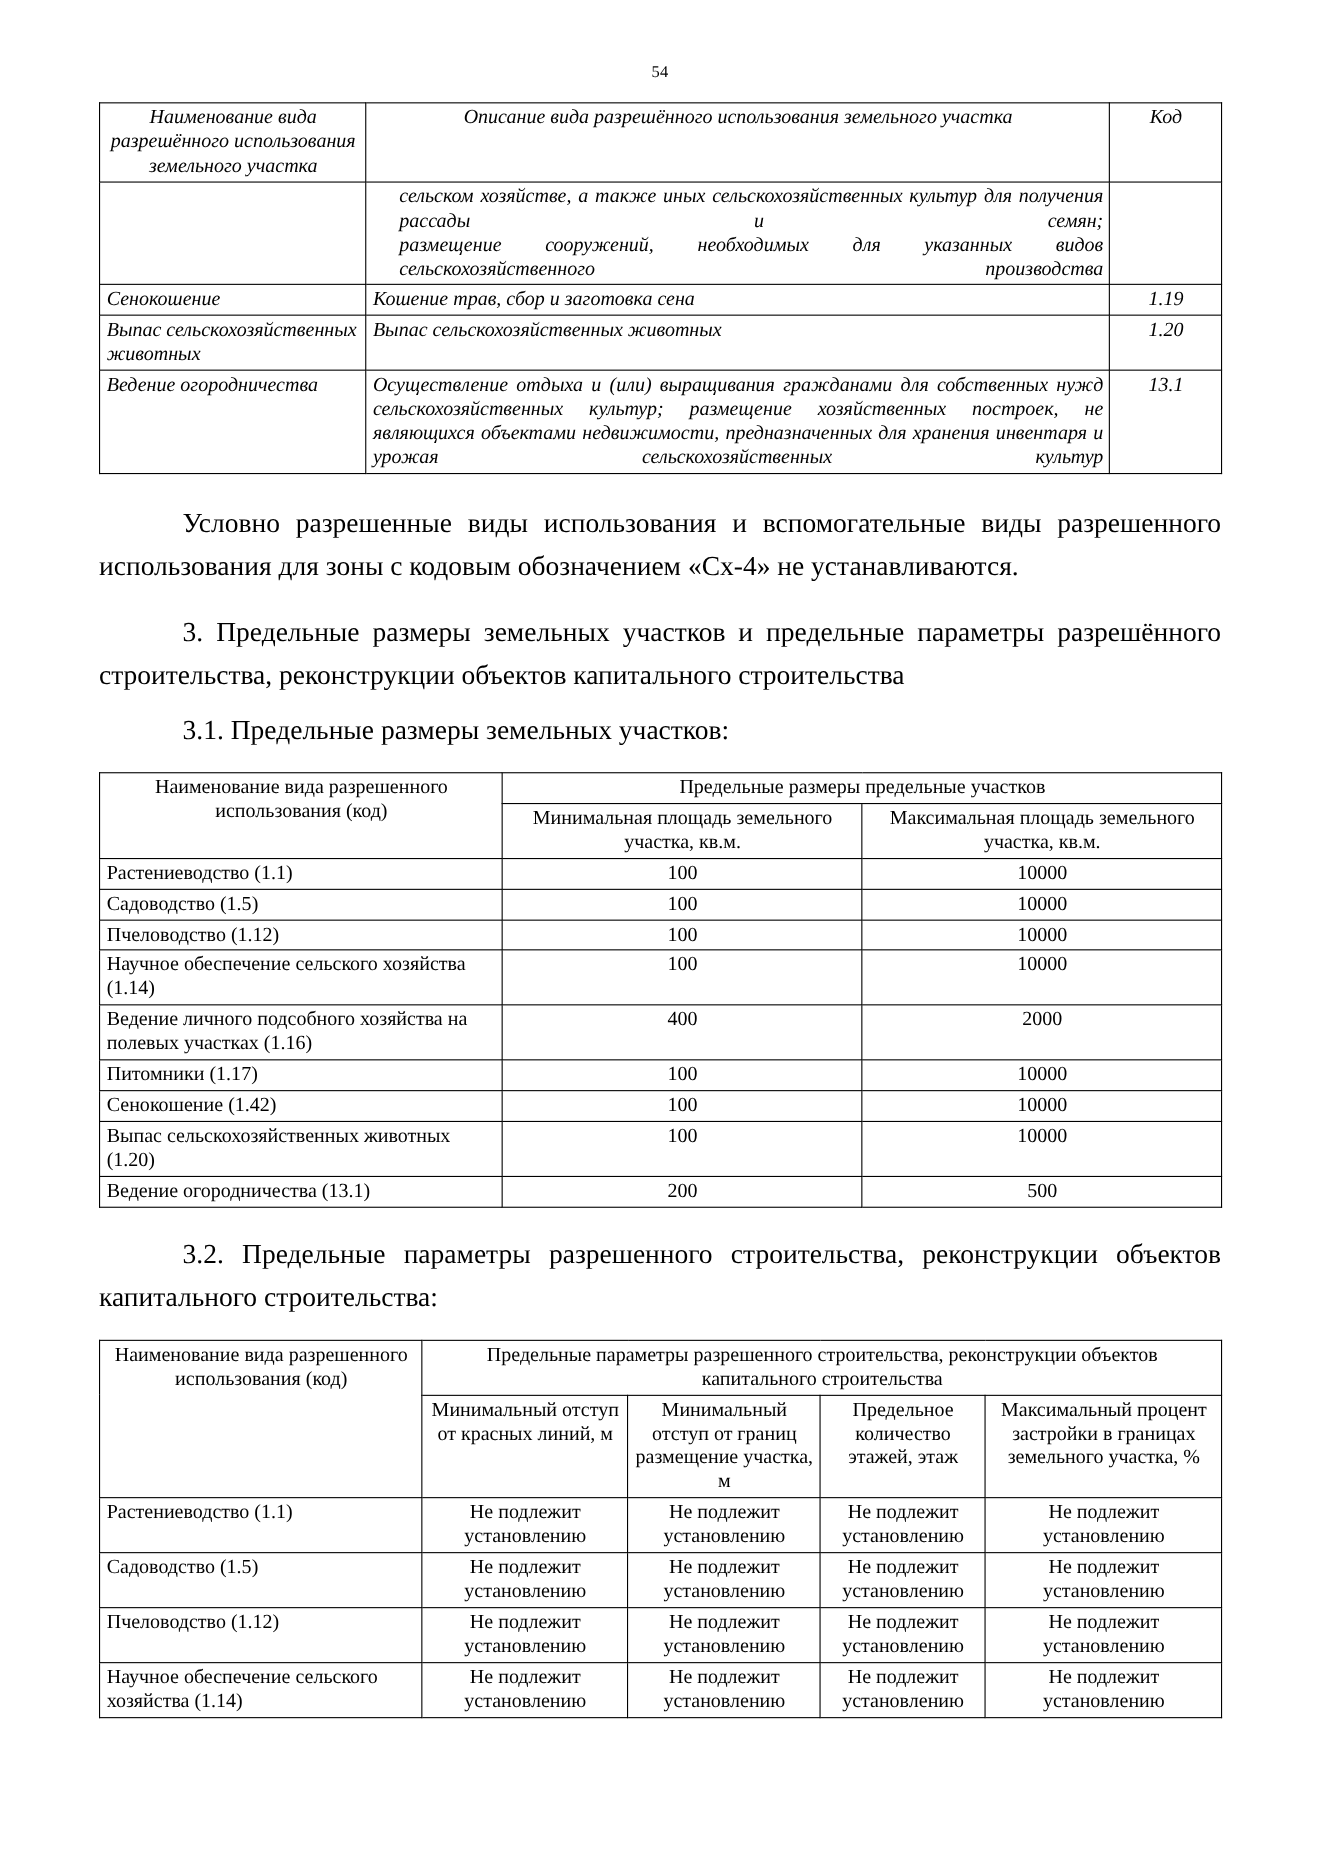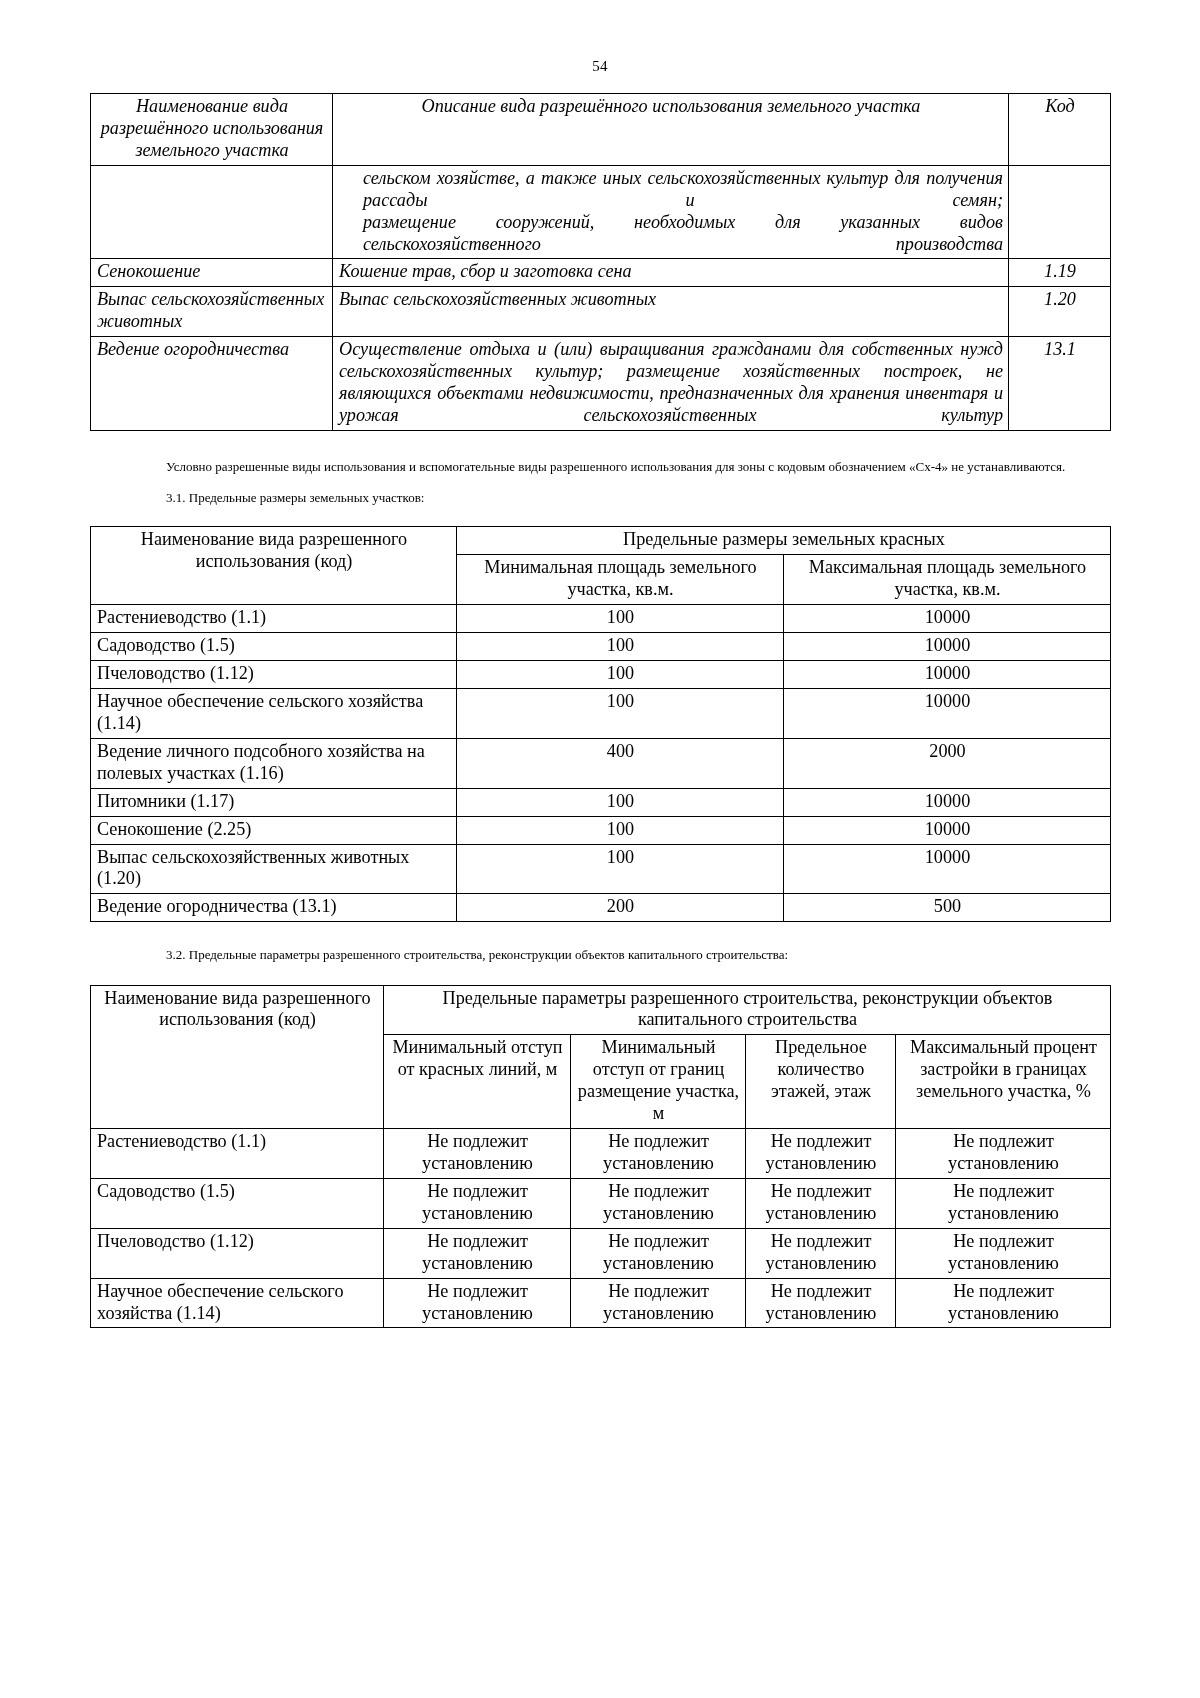--- a/index.html
+++ b/index.html
@@ -49,21 +49,21 @@
     font-weight: normal;
   }
   th {
     text-align: center;
     font-weight: bold;
   }
   .ctr { text-align: center; }
   .justall { text-align: justify; text-align-last: justify; margin-left: 24px; }
   .tbl1 { margin-top: 18px; font-style: italic; }
   .para {
-    font-size: 13px;
+    font-size: 25px;
     line-height: 1.56;
     text-align: justify;
     text-indent: 76px;
     margin: 0;
     padding: 0;
     hyphens: none;
   }
   .p-gap-1 { margin-top: 26px; }
   .p-gap-2 { margin-top: 21px; }
   .p-gap-3 { margin-top: 11px; }
@@ -115,33 +115,34 @@
         <tr>
           <td>Ведение огородничества</td>
           <td class="justall">Осуществление отдыха и (или) выращивания гражданами для собственных нужд сельскохозяйственных культур; размещение хозяйственных построек, не являющихся объектами недвижимости, предназначенных для хранения инвентаря и урожая сельскохозяйственных культур</td>
           <td class="ctr">13.1</td>
         </tr>
       </tbody>
     </table>
 
     <p class="para p-gap-1">Условно разрешенные виды использования и вспомогательные виды разрешенного использования для зоны с кодовым обозначением «Сх-4» не устанавливаются.</p>
 
+    <p class="para p-gap-2">3. Предельные размеры земельных участков и предельные параметры разрешённого строительства, реконструкции объектов капитального строительства</p>
 
     <p class="para p-gap-3">3.1. Предельные размеры земельных участков:</p>
 
     <table class="tbl2">
       <colgroup>
         <col style="width:366px">
         <col style="width:327px">
         <col style="width:327px">
       </colgroup>
       <thead>
         <tr>
           <th class="ctr" rowspan="2">Наименование вида разрешенного использования (код)</th>
-          <th class="ctr" colspan="2">Предельные размеры земельных красных</th>
+          <th class="ctr" colspan="2">Предельные размеры предельные участков</th>
         </tr>
         <tr>
           <th class="ctr">Минимальная площадь земельного участка, кв.м.</th>
           <th class="ctr">Максимальная площадь земельного участка, кв.м.</th>
         </tr>
       </thead>
       <tbody>
         <tr>
           <td>Растениеводство (1.1)</td>
           <td class="ctr">100</td>
@@ -166,21 +167,21 @@
           <td>Ведение личного подсобного хозяйства на полевых участках (1.16)</td>
           <td class="ctr">400</td>
           <td class="ctr">2000</td>
         </tr>
         <tr>
           <td>Питомники (1.17)</td>
           <td class="ctr">100</td>
           <td class="ctr">10000</td>
         </tr>
         <tr>
-          <td>Сенокошение (2.25)</td>
+          <td>Сенокошение (1.42)</td>
           <td class="ctr">100</td>
           <td class="ctr">10000</td>
         </tr>
         <tr>
           <td>Выпас сельскохозяйственных животных (1.20)</td>
           <td class="ctr">100</td>
           <td class="ctr">10000</td>
         </tr>
         <tr>
           <td>Ведение огородничества (13.1)</td>

